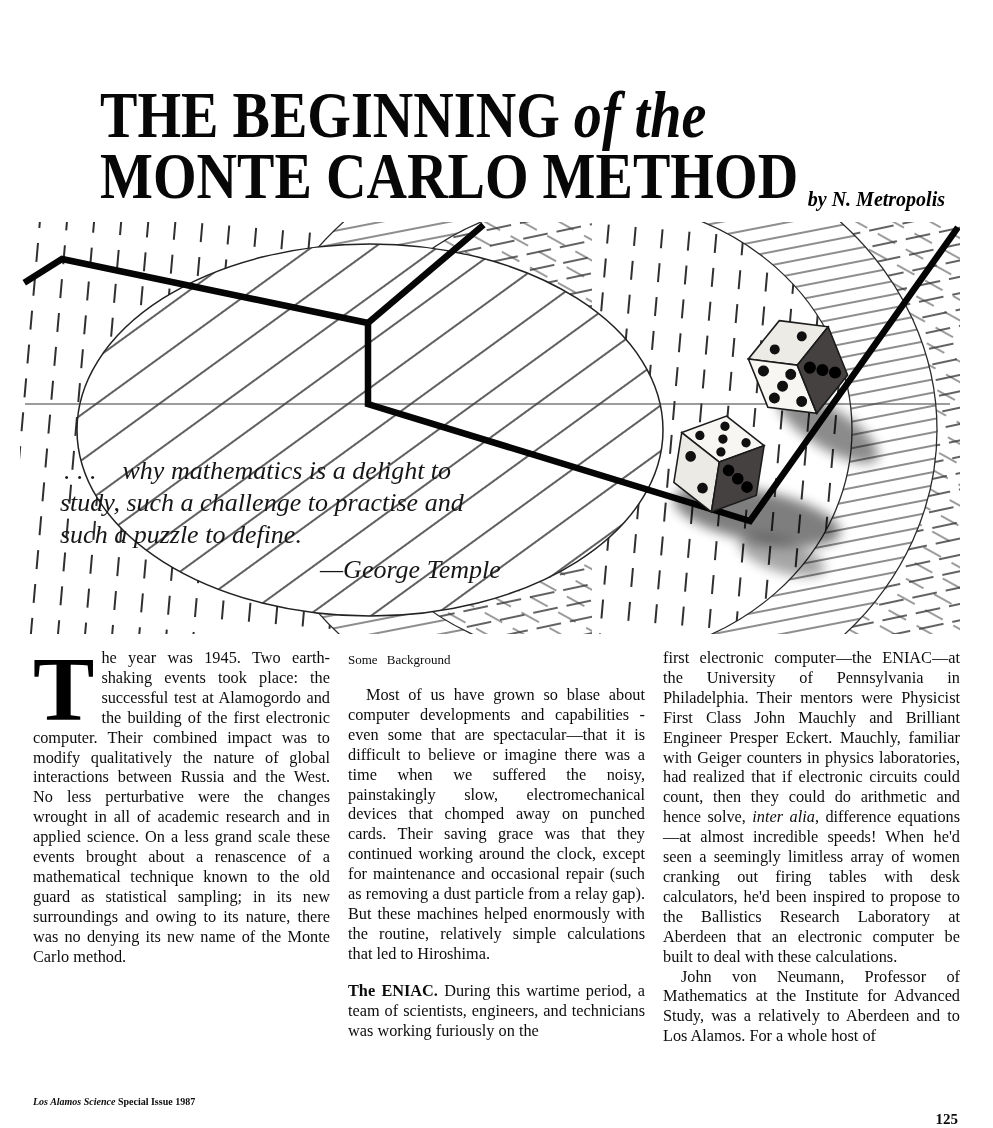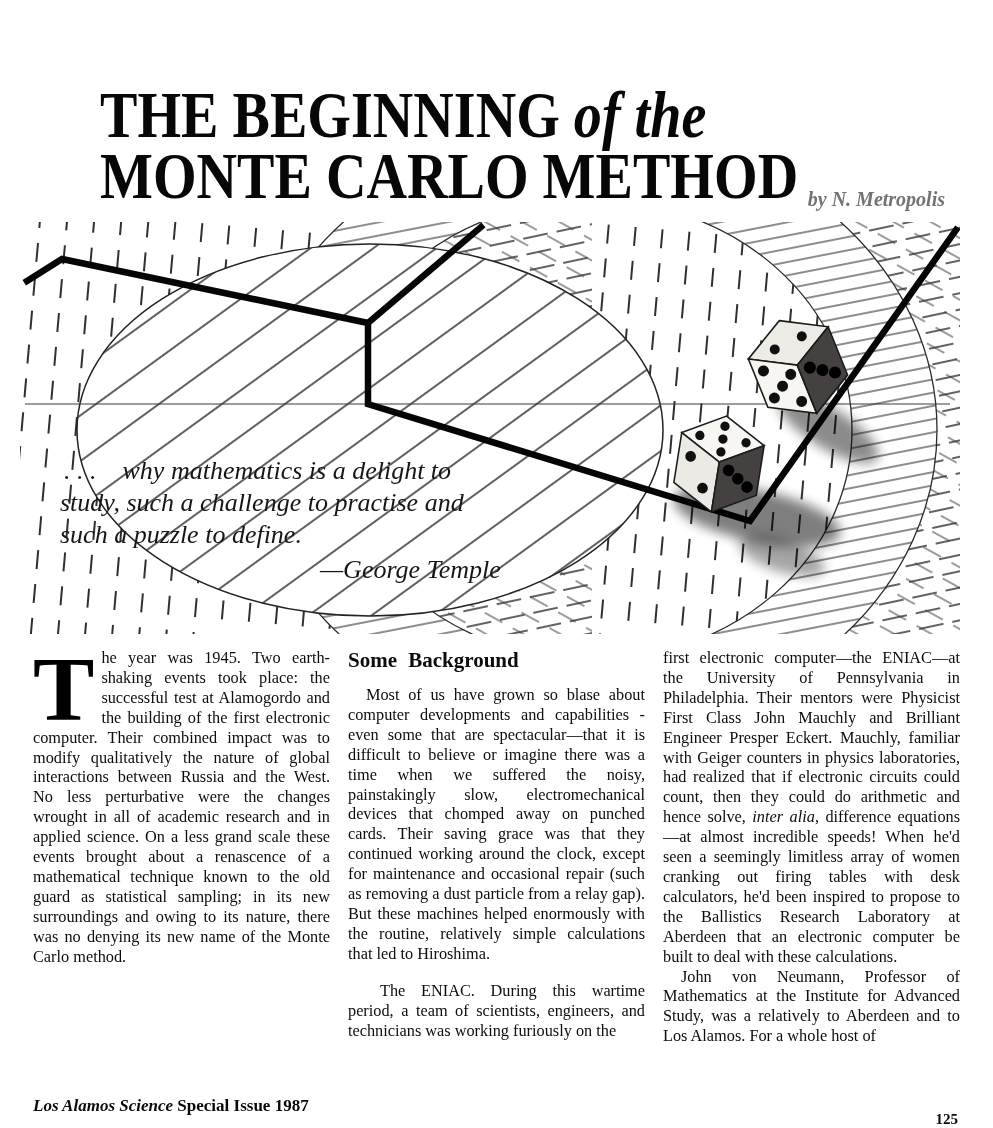--- a/index.html
+++ b/index.html
@@ -4,39 +4,39 @@
 <style>
   html,body{margin:0;padding:0;width:993px;height:1128px;overflow:hidden;background:#fff;}
   body{font-family:"Liberation Serif",serif;color:#0d0d0d;position:relative;}
   .page{position:absolute;inset:0;background:#fff;}
 
   
   .title{position:absolute;left:100px;top:40px;font-size:66px;line-height:61px;
          transform:scaleX(0.85);transform-origin:left top;white-space:nowrap;color:#070707;}
   .title .t-line{display:block;}
   .title em{font-style:italic;}
-  .byline{position:absolute;right:48px;top:188px;font-size:20px;font-weight:700;font-style:italic;color:#737373;}
+  .byline{position:absolute;right:48px;top:188px;font-size:20px;font-weight:700;font-style:italic;color:#000000;}
 
   
   .figure{position:absolute;left:20px;top:222px;width:940px;height:412px;}
   .figure svg{display:block;width:940px;height:412px;}
   .qt{white-space:pre;font-style:italic;font-family:"Liberation Serif",serif;fill:#161616;}
 
   
   .columns{position:absolute;left:33px;top:648px;width:927px;display:flex;gap:18px;}
   .col{width:297px;font-size:16.3px;line-height:19.9px;text-align:justify;color:#0c0c0c;}
   .col p{margin:0;}
   .indent{text-indent:18px;}
   .dropcap{float:left;font-size:92px;line-height:72px;font-weight:700;margin:5px 7px 0 0;color:#000;}
-  .col h2{font-size:21px;line-height:20px;margin:2px 0 15px 0;font-weight:700;word-spacing:6px;}
+  .col h2{font-size:13px;line-height:20px;margin:2px 0 15px 0;font-weight:400;word-spacing:6px;}
   .p-eniac{margin-top:17px !important;}
-  .p-eniac strong{font-weight:400;margin-left:32px;}
+  .p-eniac strong{font-weight:700;}
 
   
-  .credit{position:absolute;left:33px;top:1096px;font-size:17px;font-weight:700;color:#0a0a0a;}
+  .credit{position:absolute;left:33px;top:1096px;font-size:10px;font-weight:700;color:#0a0a0a;}
   .credit em{font-style:italic;}
   .pagenum{position:absolute;right:35px;top:1088px;font-size:15px;font-weight:700;color:#0a0a0a;margin-top:23px;}
 </style>
 </head>
 <body>
 
 <div class="page">
 
   <h1 class="title">
     <span class="t-line"><span>THE BEGINNING</span><em> of the</em></span>

